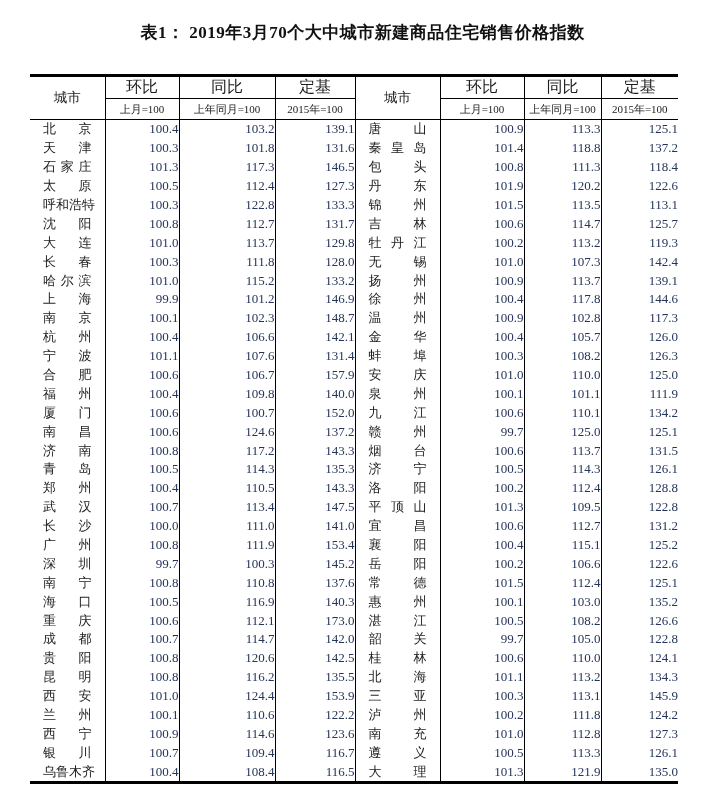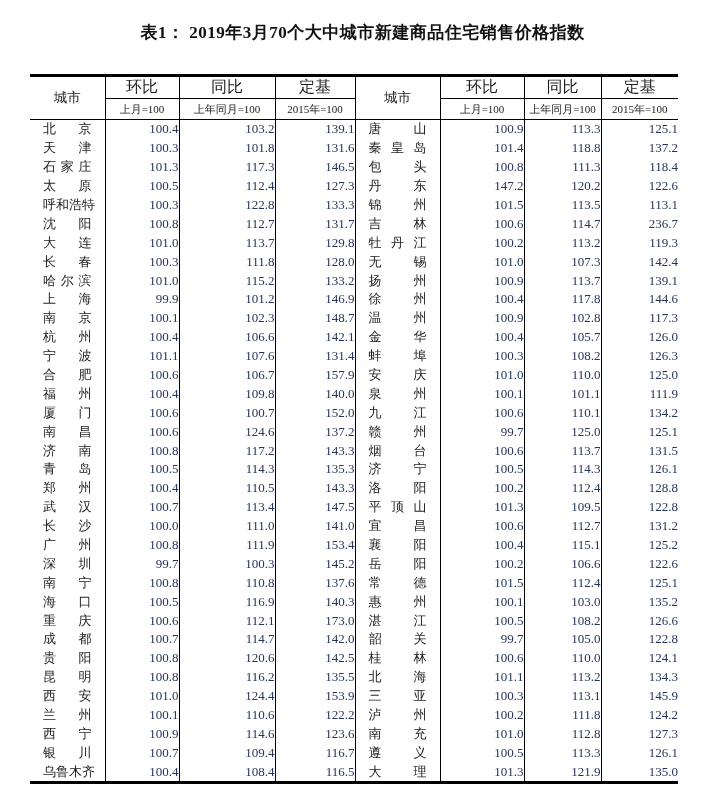--- a/index.html
+++ b/index.html
@@ -174,21 +174,21 @@
           </td>
           <td class="num">100.5</td>
           <td class="num">112.4</td>
           <td class="num">127.3</td>
           <td class="city">
             <div class="city-justify">
               <span class="ch">丹</span>
               <span class="ch">东</span>
             </div>
           </td>
-          <td class="num">147.2</td>
+          <td class="num">101.9</td>
           <td class="num">120.2</td>
           <td class="num">122.6</td>
         </tr>
         <tr>
           <td class="city">
             <div class="city-justify">
               <span class="ch">呼</span>
               <span class="ch">和</span>
               <span class="ch">浩</span>
               <span class="ch">特</span>
@@ -218,21 +218,21 @@
           <td class="num">112.7</td>
           <td class="num">131.7</td>
           <td class="city">
             <div class="city-justify">
               <span class="ch">吉</span>
               <span class="ch">林</span>
             </div>
           </td>
           <td class="num">100.6</td>
           <td class="num">114.7</td>
-          <td class="num">236.7</td>
+          <td class="num">125.7</td>
         </tr>
         <tr>
           <td class="city">
             <div class="city-justify">
               <span class="ch">大</span>
               <span class="ch">连</span>
             </div>
           </td>
           <td class="num">101.0</td>
           <td class="num">113.7</td>

